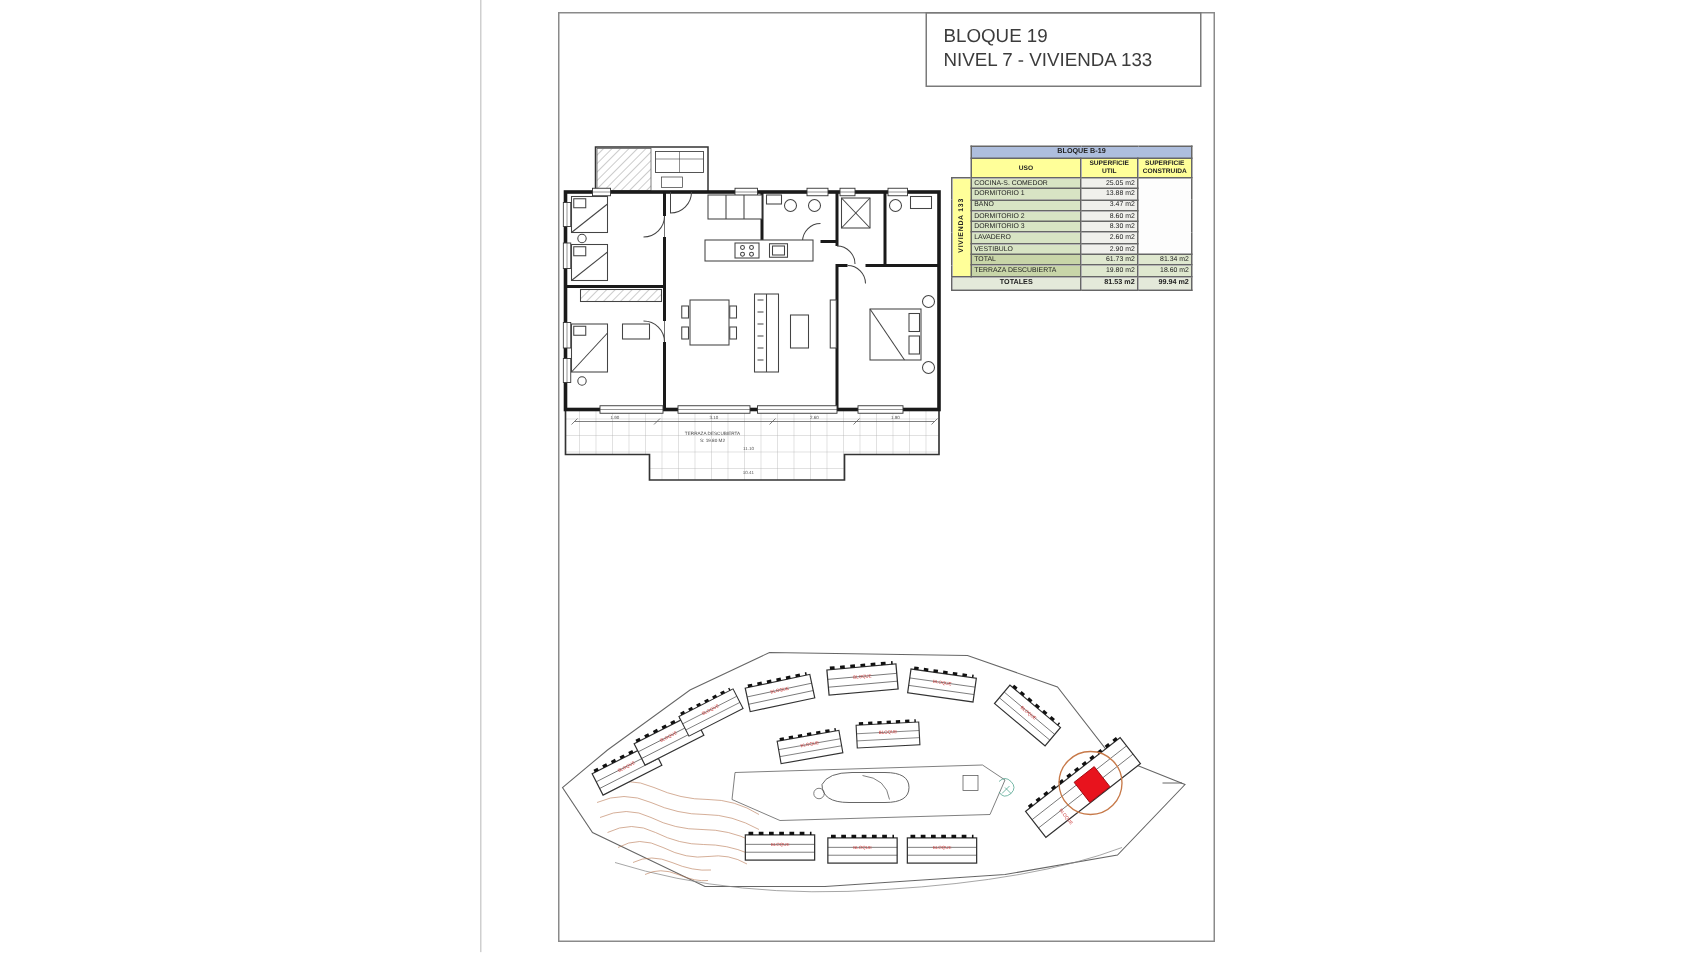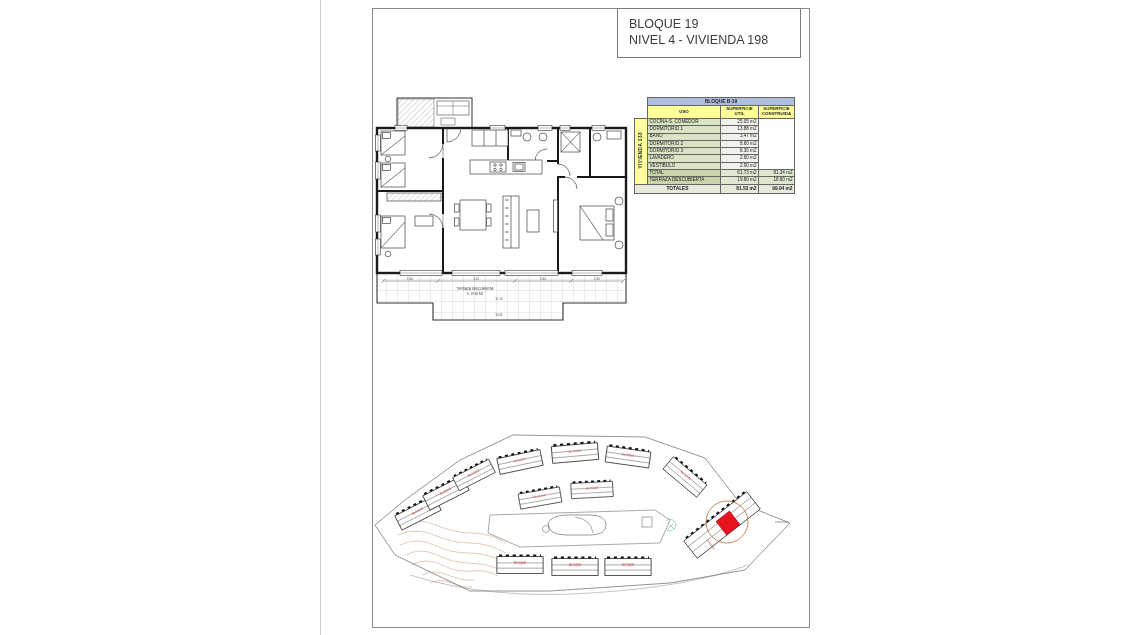--- a/index.html
+++ b/index.html
@@ -35,21 +35,21 @@
 </style>
 </head>
 <body>
 
 <div id="page">
   <div id="fold-line"></div>
   <div id="sheet"></div>
 
   <div id="title-block">
     <div>BLOQUE 19</div>
-    <div>NIVEL 4 - VIVIENDA 198</div>
+    <div>NIVEL 7 - VIVIENDA 133</div>
   </div>
 
   <svg id="floor-plan-svg" viewBox="0 0 262 245">
     <defs>
       <pattern id="tile" width="11" height="11" patternUnits="userSpaceOnUse">
         <path d="M11 0H0V11" fill="none" stroke="#aaa" stroke-width="0.45"></path>
       </pattern>
       <pattern id="hatch" width="4" height="4" patternUnits="userSpaceOnUse" patternTransform="rotate(45)">
         <line x1="0" y1="0" x2="0" y2="4" stroke="#777" stroke-width="0.5"></line>
       </pattern>

